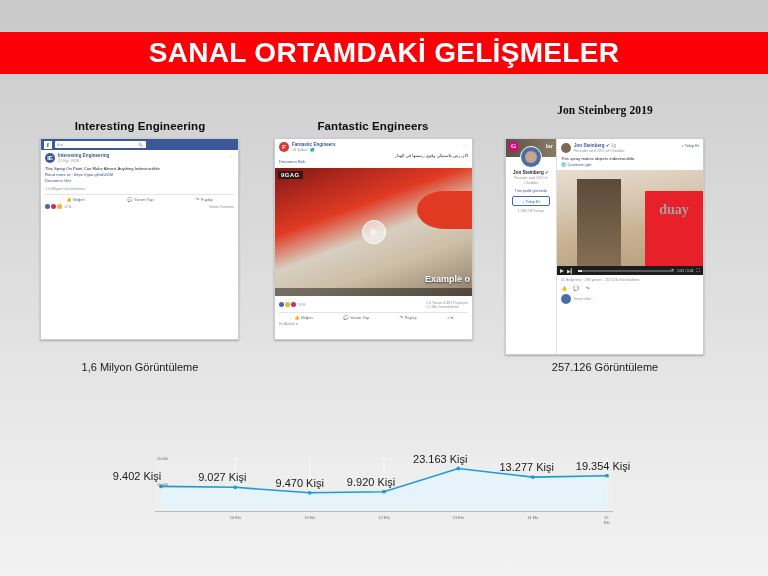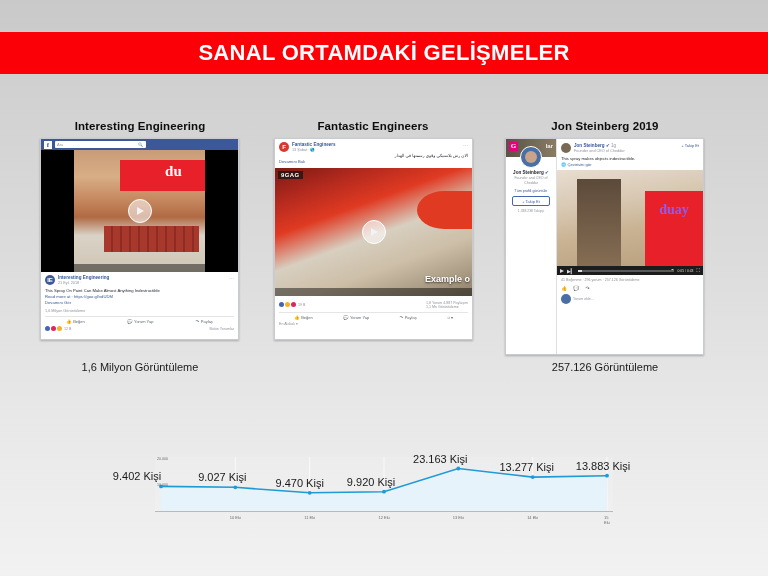--- a/index.html
+++ b/index.html
@@ -10,21 +10,21 @@
     position:relative;
   }
   .stage{position:absolute;inset:0;}
 
   
   .banner{
     position:absolute;left:0;top:32px;width:768px;height:42px;
     background:#fb0007;display:flex;align-items:center;justify-content:center;
   }
   .banner-text{
-    color:#ffffff;font-size:22px;font-weight:bold;letter-spacing:.3px;
+    color:#ffffff;font-size:28px;font-weight:bold;letter-spacing:.3px;
     font-family:"Liberation Sans",sans-serif;
   }
 
   
   .card-title{
     position:absolute;font-size:11.5px;font-weight:bold;color:#0d0d0d;
     text-align:center;letter-spacing:.1px;
   }
   .card-caption{
     position:absolute;font-size:11px;color:#1a1a1a;text-align:center;
@@ -131,43 +131,33 @@
 <body>
 
 <div class="stage">
 
   <div class="banner">
     <div class="banner-text">SANAL ORTAMDAKİ GELİŞMELER</div>
   </div>
 
   <div class="card-title" style="left:40px;top:120px;width:200px;">Interesting Engineering</div>
   <div class="card-title" style="left:274px;top:120px;width:198px;">Fantastic Engineers</div>
-  <div class="card-title" style="left:505px;top:120px;width:200px;">Jon Steinberg 2019</div>
+  <div class="card-title" style="left:505px;top:104px;width:200px;font-family:Liberation Serif, serif;">Jon Steinberg 2019</div>
 
   <div class="fbcard" style="left:40px;top:138px;width:197px;height:200px;">
 
     <div class="fb-topbar">
       <div class="fb-logo">f</div>
       <div class="fb-search">
         <span class="fb-search-ph">Ara</span>
         <span class="fb-search-ico">🔍</span>
       </div>
       <div class="fb-topbar-right"></div>
     </div>
 
-    <div class="video" style="height:122px;">
-      <div class="vid-bg" style="left:17%;right:17%;background:
-          linear-gradient(180deg,#c89c78 0%,#d8ae86 22%,#c4855c 42%,#b06a44 55%,#d9d2c6 70%,#cfc6b6 100%);"></div>
-      <div class="vid-bg" style="left:40%;right:17%;top:8%;height:26%;background:#e8202a;"></div>
-      <div class="vid-bg" style="left:63%;top:11%;right:18%;height:19%;color:#fff;font-size:15px;font-weight:bold;
-               font-family:'Liberation Serif',serif;">du</div>
-      <div class="vid-bg" style="left:32%;right:20%;top:62%;height:22%;background:repeating-linear-gradient(90deg,#a8372c 0 7px,#8d2c22 7px 9px);"></div>
-      <div class="play"></div>
-      <div class="vid-ctrl"></div>
-    </div>
 
     <div class="post">
       <div class="post-head">
         <div class="avatar">IE</div>
         <div style="flex:1;">
           <div class="pname">Interesting Engineering</div>
           <div class="pmeta">21 Eyl. 2018 ·</div>
         </div>
         <div style="font-size:5px;color:#90949c;">⋯</div>
       </div>
@@ -295,21 +285,21 @@
           <div class="ptext">This spray  makes objects indestructible.</div>
           <div class="plink">
             <span>🌐</span>
             <span>Çevirisini gör</span>
           </div>
         </div>
 
         <div class="video" style="height:105px;">
           <div class="vid-bg" style="background:linear-gradient(170deg,#e8ddd0 0%,#d9c9b4 30%,#c9b393 55%,#b49b78 100%);"></div>
           <div class="vid-bg" style="left:60%;right:0;top:20%;bottom:6%;background:#e8202a;"></div>
-          <div class="vid-bg" style="left:70%;top:30%;right:2%;height:26%;color:#8b5cf6;font-size:14px;font-weight:bold;
+          <div class="vid-bg" style="left:70%;top:30%;right:2%;height:26%;color:#a3a3a3;font-size:14px;font-weight:bold;
                    font-family:'Liberation Serif',serif;">duay</div>
           <div class="vid-bg" style="left:14%;top:8%;width:30%;bottom:0;background:linear-gradient(180deg,#5c4a3a,#8a7156);"></div>
           <div class="yt-ctrl" style="position:absolute;left:0;right:0;bottom:0;">
             <div class="yt-play"></div>
             <div class="yt-next">▶▎</div>
             <div class="yt-bar"></div>
             <div class="yt-dot"></div>
             <div class="yt-time">0:05 / 0:43</div>
             <div class="yt-next">⛶</div>
           </div>
@@ -372,17 +362,17 @@
           <div class="xlab" style="left: 452px;">15 Eki</div>
         </div>
     </div>
     <div id="dlabels">
         <div class="dlabel" style="left: -18px; top: 13.4px; text-align: center;">9.402 Kişi</div>
         <div class="dlabel" style="left: 67.3px; top: 14.3px;">9.027 Kişi</div>
         <div class="dlabel" style="left: 144.7px; top: 19.8px;">9.470 Kişi</div>
         <div class="dlabel" style="left: 216px; top: 18.7px;">9.920 Kişi</div>
         <div class="dlabel" style="left: 285.3px; top: -4.5px;">23.163 Kişi</div>
         <div class="dlabel" style="left: 371.7px; top: 4.1px;">13.277 Kişi</div>
-        <div class="dlabel" style="left: 448px; top: 2.7px;">13.883 Kişi</div>
+        <div class="dlabel" style="left: 448px; top: 2.7px;">19.354 Kişi</div>
       </div>
   </div>
 
 </div>
 
 </body></html>

